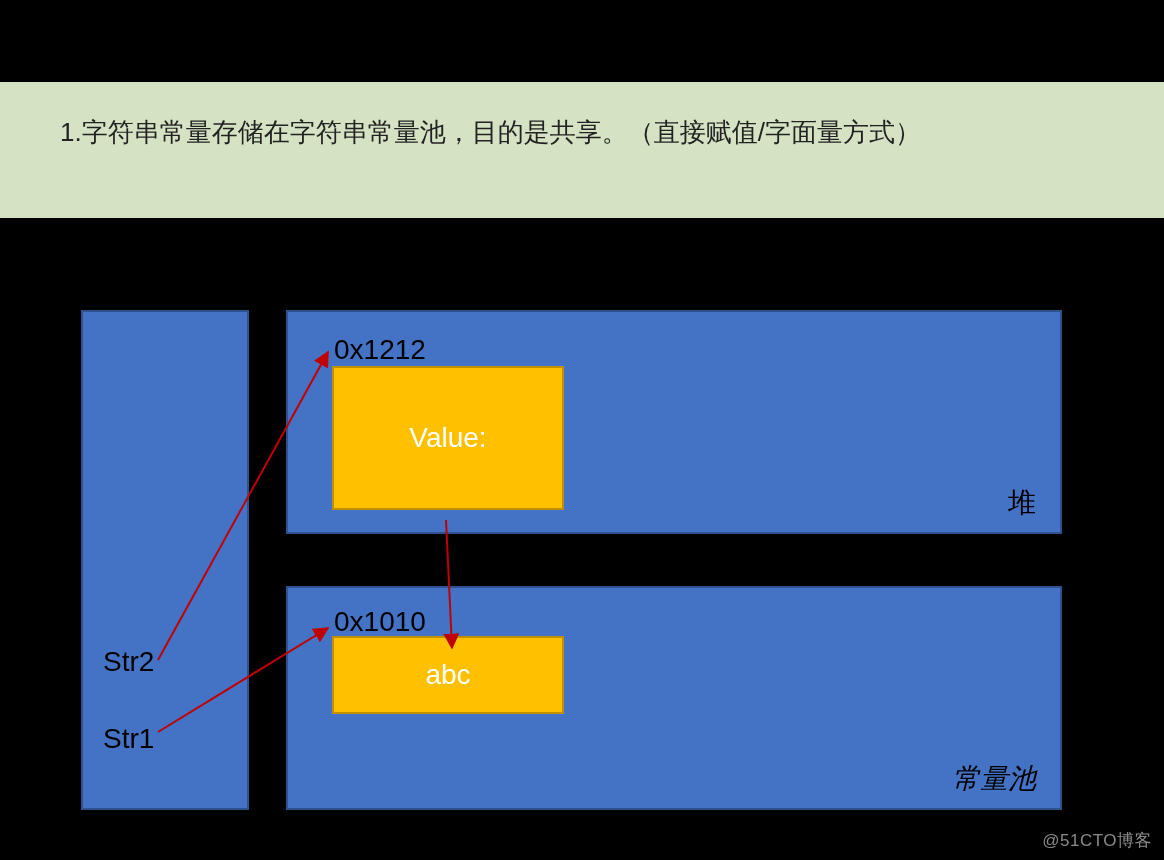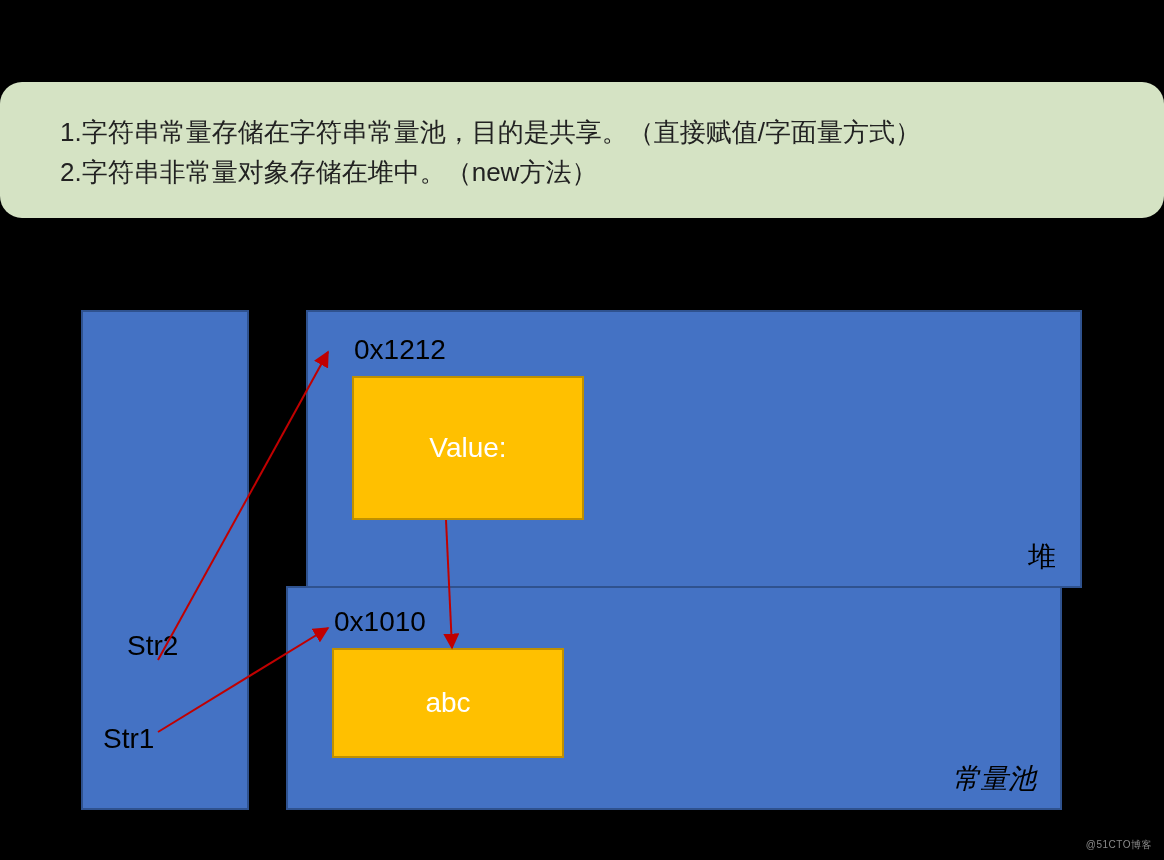--- a/index.html
+++ b/index.html
@@ -6,59 +6,58 @@
   body{
     width:1164px;height:860px;
     background:#000;
     font-family:"PingFang SC","Hiragino Sans GB","Microsoft YaHei",Arial,sans-serif;
     position:relative;overflow:hidden;
   }
   .note-box{
     position:absolute;left:0;top:82px;width:1164px;height:136px;
     background:#d5e3c4;
     padding:30px 60px 0 60px;box-sizing:border-box;
-    font-size:26px;line-height:40px;color:#222;border-radius:22px;
+    font-size:26px;line-height:40px;color:#222;
   }
   .stack-box{
     position:absolute;left:81px;top:310px;width:168px;height:500px;
     background:#4472c4;border:2px solid #2f528f;box-sizing:border-box;
   }
   .heap-box{
-    position:absolute;left:286px;top:310px;width:776px;height:278px;
-    background:#4472c4;border:2px solid #2f528f;box-sizing:border-box;margin-left:20px;
+    position:absolute;left:286px;top:310px;width:776px;height:224px;
+    background:#4472c4;border:2px solid #2f528f;box-sizing:border-box;
   }
   .pool-box{
     position:absolute;left:286px;top:586px;width:776px;height:224px;
     background:#4472c4;border:2px solid #2f528f;box-sizing:border-box;padding-left:9px;
   }
   .inner-yellow{
     position:absolute;background:#ffc000;border:2px solid #bf9000;box-sizing:border-box;
     display:flex;align-items:center;justify-content:center;
     color:#fff;font-size:28px;
   }
-  .heap-inner{left:44px;top:64px;width:232px;height:144px;}
-  .pool-inner{left:44px;top:60px;width:232px;height:110px;}
+  .heap-inner{left:44px;top:54px;width:232px;height:144px;}
+  .pool-inner{left:44px;top:48px;width:232px;height:78px;}
   .addr{position:absolute;font-size:28px;color:#000;}
   .label-stack{position:absolute;font-size:28px;color:#000;}
   .region-label{position:absolute;font-size:28px;color:#000;}
   .watermark{
-    position:absolute;right:12px;bottom:8px;color:#8a8a8a;font-size:10px;letter-spacing:.5px;
+    position:absolute;right:12px;bottom:8px;color:#8a8a8a;font-size:17px;letter-spacing:.5px;
   }
   svg.arrows{position:absolute;left:0;top:0;width:1164px;height:860px;pointer-events:none}
 </style>
 </head>
 <body>
 
 <div class="note-box">
   <div>1.字符串常量存储在字符串常量池，目的是共享。（直接赋值/字面量方式）</div>
-  <div>2.字符串非常量对象存储在堆中。（new方法）</div>
 </div>
 
 <div class="stack-box">
-  <div class="label-stack" style="left:20px;top:318px;margin-left:24px;">Str2</div>
+  <div class="label-stack" style="left:20px;top:334px;">Str2</div>
   <div class="label-stack" style="left:20px;top:411px;">Str1</div>
 </div>
 
 <div class="heap-box">
   <div class="addr" style="left:46px;top:22px;">0x1212</div>
   <div class="inner-yellow heap-inner">
     <span>Value:</span>
   </div>
   <div class="region-label" style="right:24px;bottom:10px;">堆</div>
 </div>

